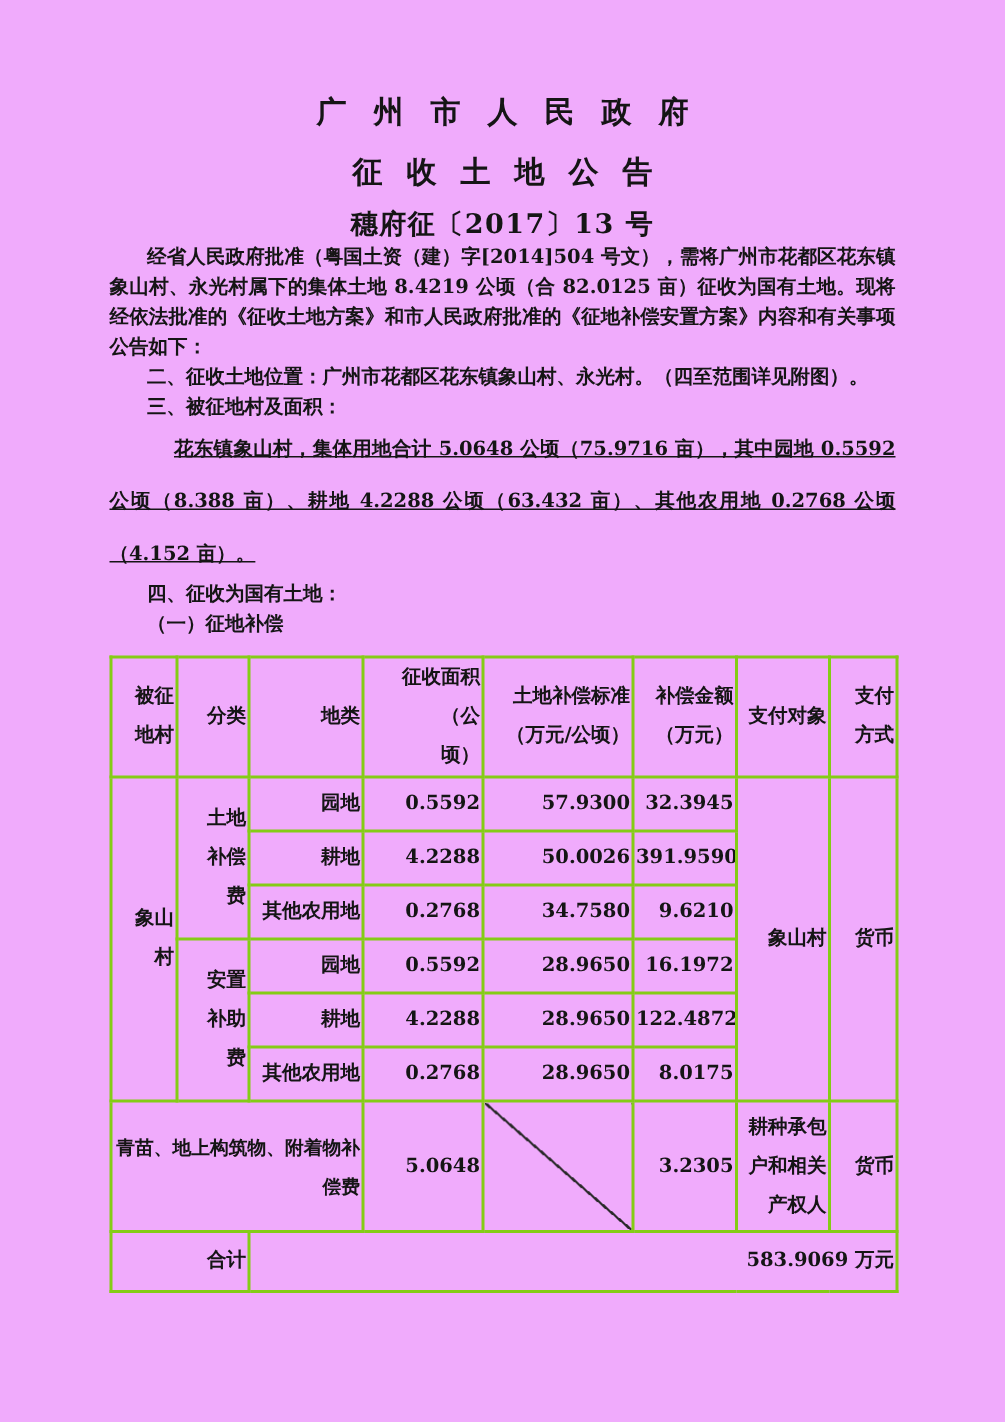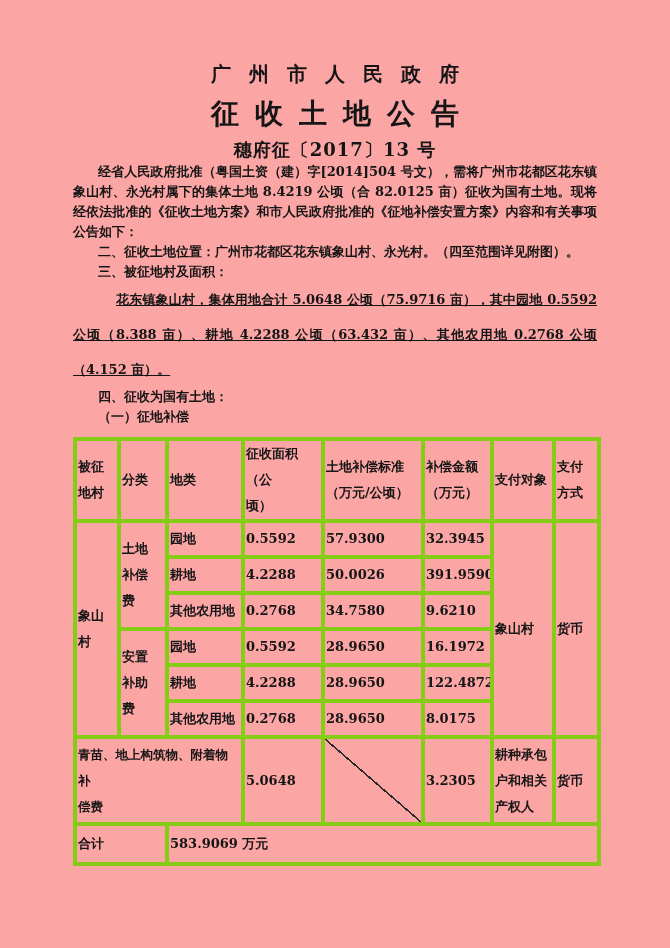--- a/index.html
+++ b/index.html
@@ -2,38 +2,38 @@
 <html><head>
 <meta charset="utf-8">
 <style>
   * { margin: 0; padding: 0; box-sizing: border-box; }
   html, body { background: #888; }
   .page {
     position: relative;
     width: 670px;
     height: 948px;
     margin: 0 auto;
-    background: #fca5a5;
+    background: #f0abfc;
     color: #151515;
     font-family: "DejaVu Serif", "Liberation Serif", serif;
     font-weight: bold;
     padding: 62px 73px 0 73px;
     overflow: hidden;
   }
   .title1 {
     text-align: center;
     font-size: 20px;
     line-height: 24px;
     letter-spacing: 18px;
     text-indent: 18px;
     white-space: nowrap;
   }
   .title2 {
     text-align: center;
-    font-size: 28px;
+    font-size: 20px;
     line-height: 24px;
     letter-spacing: 16px;
     text-indent: 16px;
     margin-top: 16px;
     white-space: nowrap;
   }
   .docnum {
     text-align: center;
     font-size: 18px;
     line-height: 16px;
@@ -46,22 +46,22 @@
   .indent2 { text-indent: 25px; }
   .sub { line-height: 35px; text-indent: 43px; text-decoration: underline; }
   table {
     margin-top: 10px;
     width: 524px;
     table-layout: fixed;
     border-collapse: collapse;
     border: 2px solid #1d1d1d;
   }
   th, td {
-    border: 4px solid #84cc16;
-    text-align: left;
+    border: 2px solid #84cc16;
+    text-align: right;
     vertical-align: middle;
     font-size: 13px;
     font-weight: bold;
     line-height: 26px;
     white-space: pre-line;
     padding: 0 1px;
     overflow: hidden;
   }
   tr.hdr  { height: 64px; }
   tr.data { height: 36px; }

